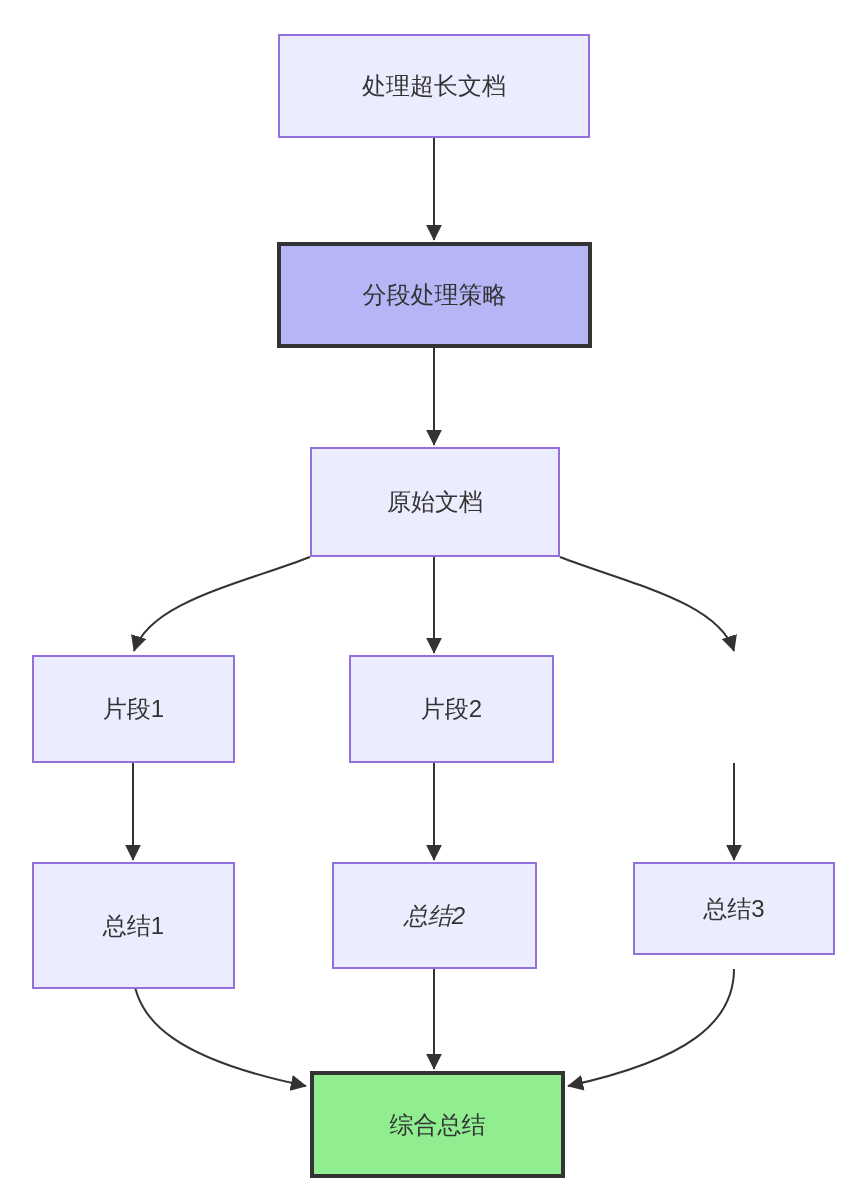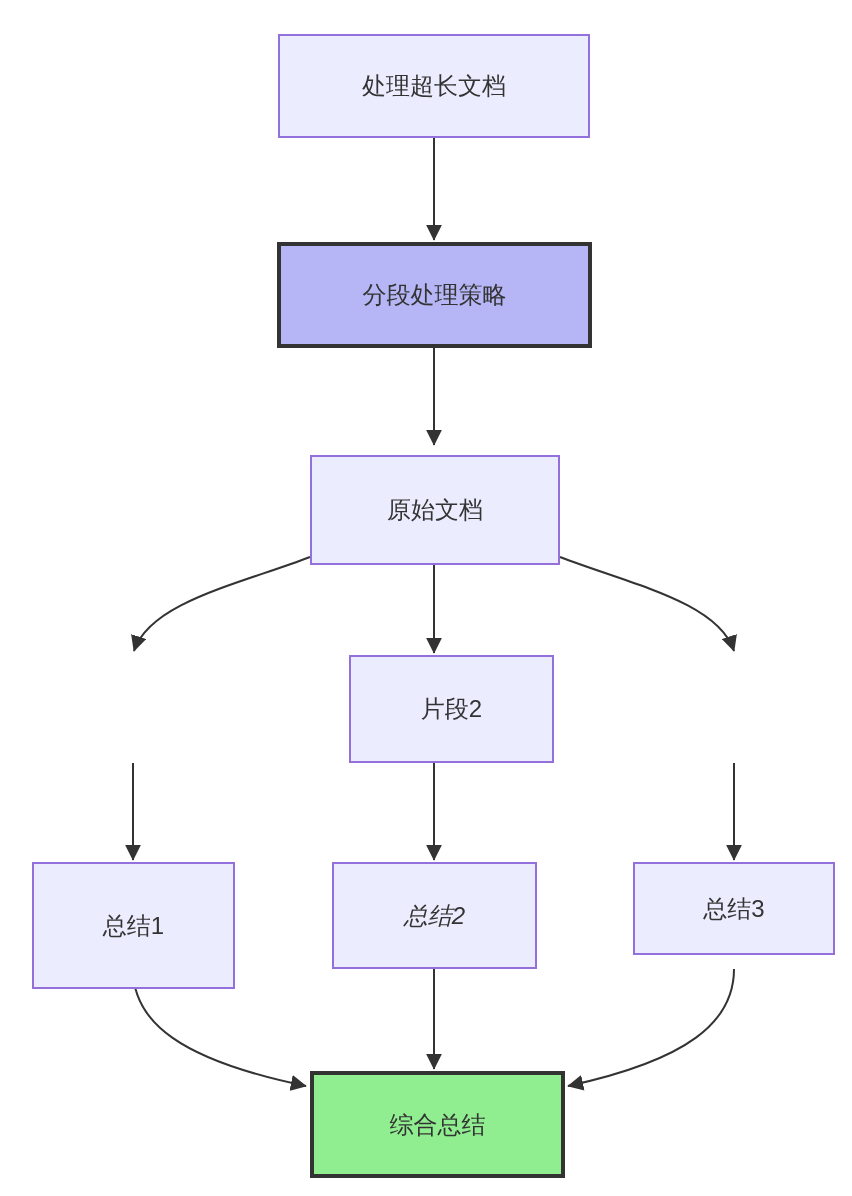--- a/index.html
+++ b/index.html
@@ -74,24 +74,27 @@
   </svg>
 
   <div class="node emphasis" style="left:277px; top:242px; width:315px; height:106px;">
     <span>分段处理策略</span>
   </div>
 
   <div class="node" style="left:278px; top:34px; width:312px; height:104px;">
     <span>处理超长文档</span>
   </div>
 
-  <div class="node" style="left:310px; top:447px; width:250px; height:110px;margin-top:8px;">
+  <div class="node" style="left:310px; top:447px; width:250px; height:110px;">
     <span>原始文档</span>
   </div>
 
+  <div class="node" style="left:32px; top:655px; width:203px; height:108px;">
+    <span>片段1</span>
+  </div>
 
   <div class="node" style="left:332px; top:655px; width:205px; height:108px;margin-left:17px;">
     <span>片段2</span>
   </div>
 
 
   <div class="node" style="left:32px; top:862px; width:203px; height:127px;">
     <span>总结1</span>
   </div>
 

